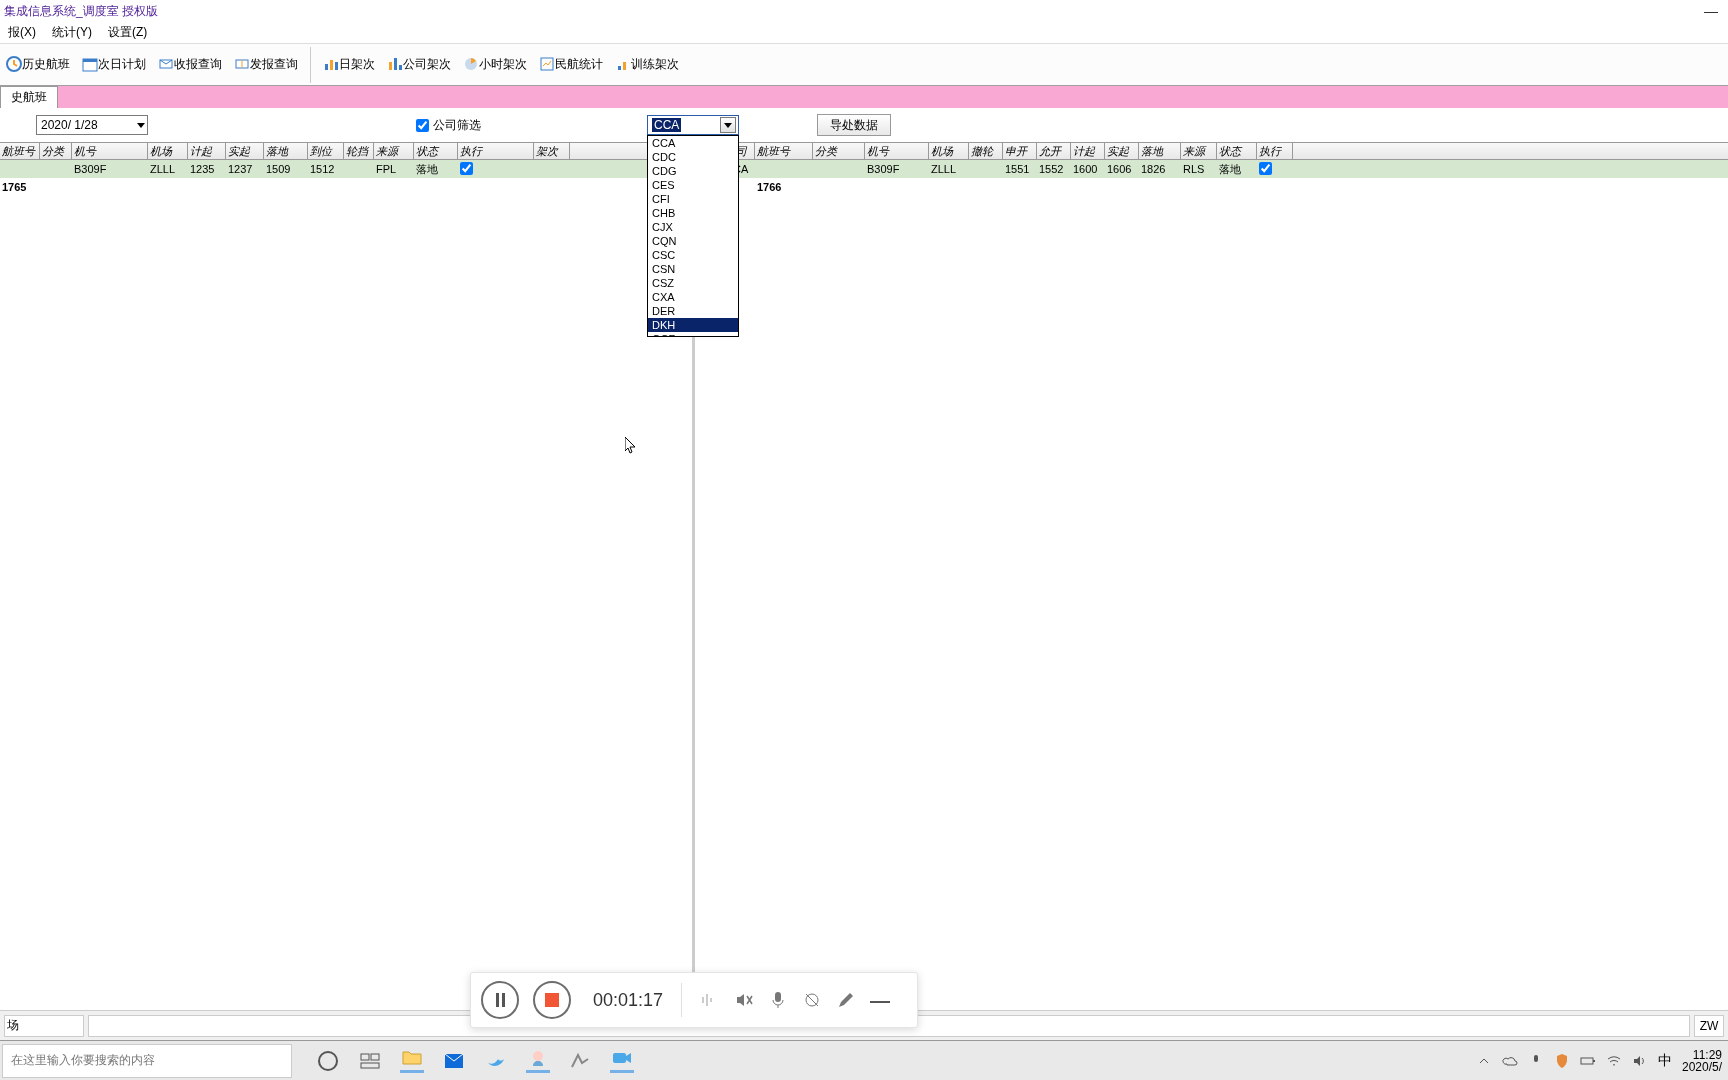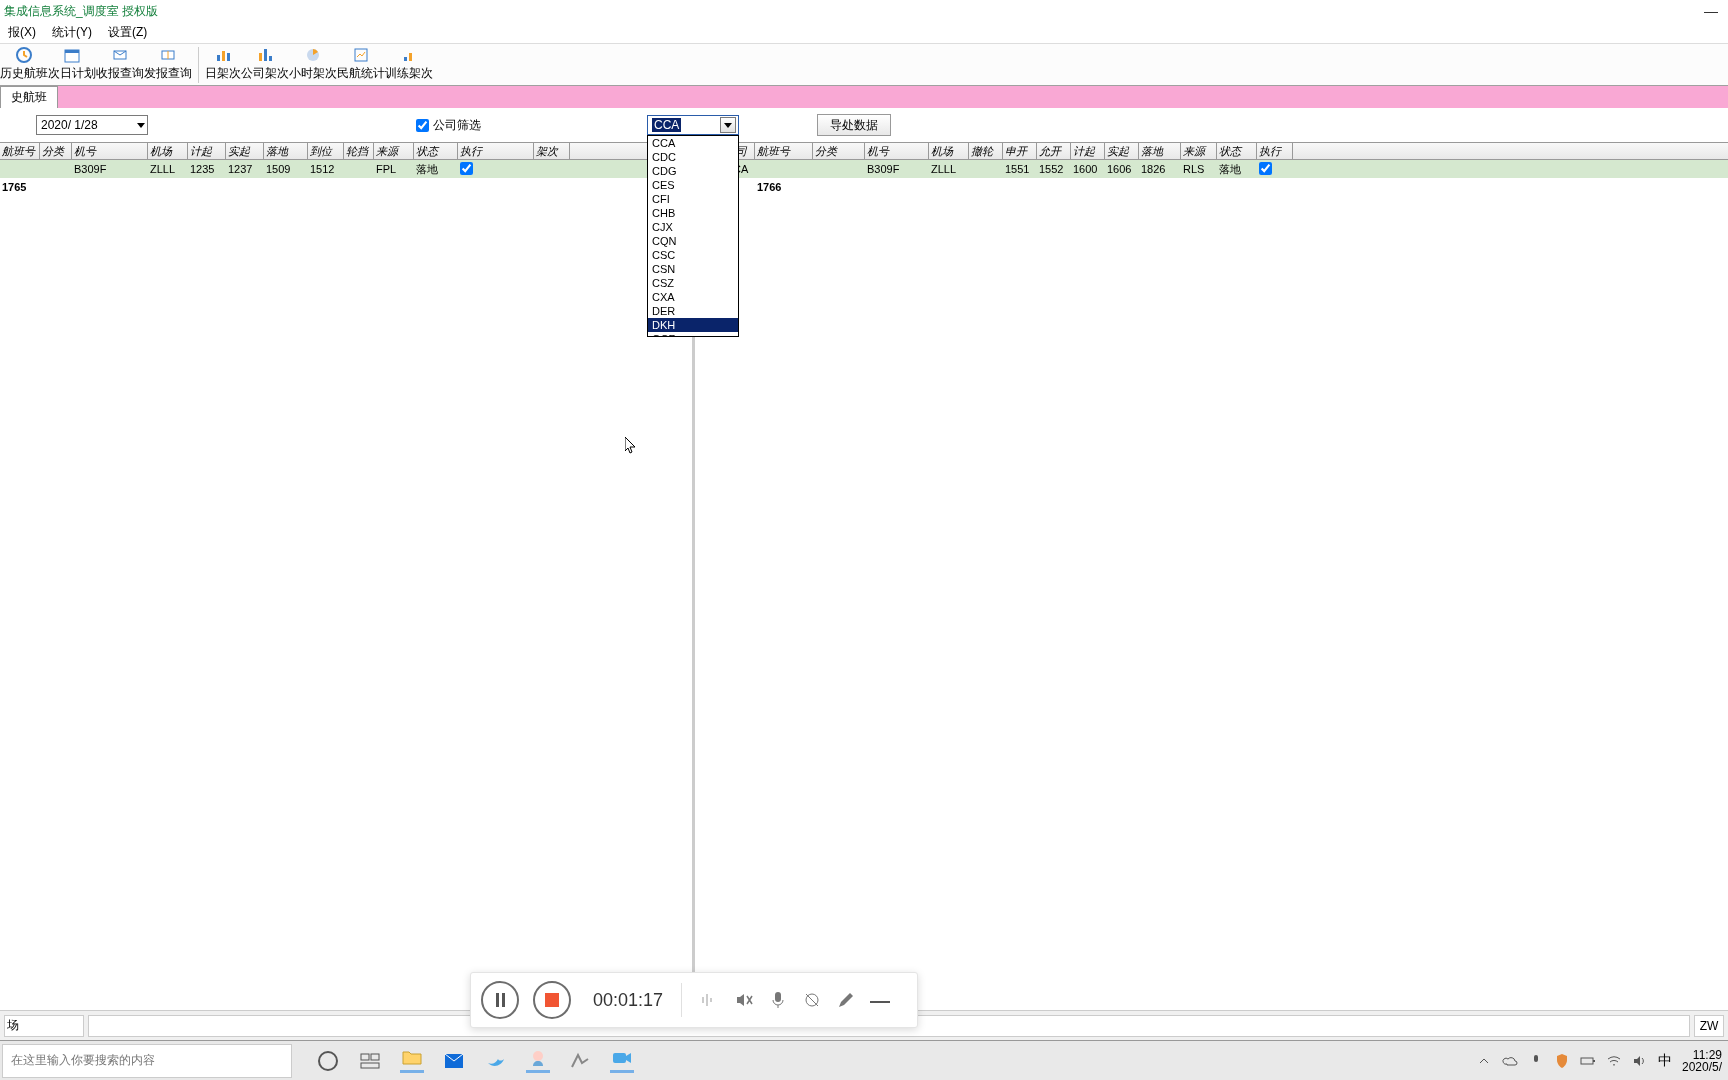--- a/index.html
+++ b/index.html
@@ -1,27 +1,27 @@
 <!DOCTYPE html>
 <html><head>
 <meta charset="utf-8">
 <style>
 * { margin: 0; padding: 0; box-sizing: border-box; font-family: "Microsoft YaHei", SimSun, Arial, sans-serif; font-size: 12px; }
 html, body { width: 1728px; height: 1080px; background: #f0f0f0; overflow: hidden; }
 
 .titlebar { height: 22px; background: #fff; display: flex; align-items: center; justify-content: space-between; padding: 0 4px; }
-.titlebar-left { color: #15803d; }
+.titlebar-left { color: #4c1d95; }
 .titlebar-right { display: flex; gap: 20px; align-items: center; }
 .win-btn { font-size: 14px; color: #333; padding: 0 6px; cursor: pointer; }
 
 .menubar { height: 22px; background: #fff; display: flex; align-items: center; border-bottom: 1px solid #ddd; }
 .menu-item { padding: 0 8px; cursor: pointer; }
 
 .toolbar { height: 42px; background: #fcfcfc; display: flex; align-items: center; border-bottom: 1px solid #a0a0a0; padding: 2px 0; }
-.tool-btn { display: flex; flex-direction: column; align-items: center; justify-content: center; padding: 0 0; height: 40px; cursor: pointer; }
+.tool-btn { display: flex; flex-direction: row; align-items: center; justify-content: center; padding: 0 6px; height: 40px; cursor: pointer; }
 .tool-icon { width: 16px; height: 16px; margin-bottom: 2px; }
 .tool-sep { width: 1px; height: 36px; background: #ccc; margin: 0 6px; }
 
 .tabstrip { height: 22px; background: #f9a8d4; display: flex; align-items: flex-end; }
 .tab { border: 1px solid #999; border-bottom: none; padding: 2px 10px; background: #fff; cursor: pointer; }
 
 .content { position: relative; background: #fff; height: calc(1080px - 22px - 22px - 42px - 22px - 30px - 40px); }
 .filter-row { height: 34px; display: flex; align-items: center; padding-left: 36px; gap: 8px; }
 .date-picker { width: 112px; height: 20px; border: 1px solid #7a7a7a; background: #fff; display: flex; align-items: center; justify-content: space-between; padding: 0 2px 0 4px; cursor: pointer; }
 .caret { width: 0; height: 0; border-left: 4px solid transparent; border-right: 4px solid transparent; border-top: 5px solid #000; }

